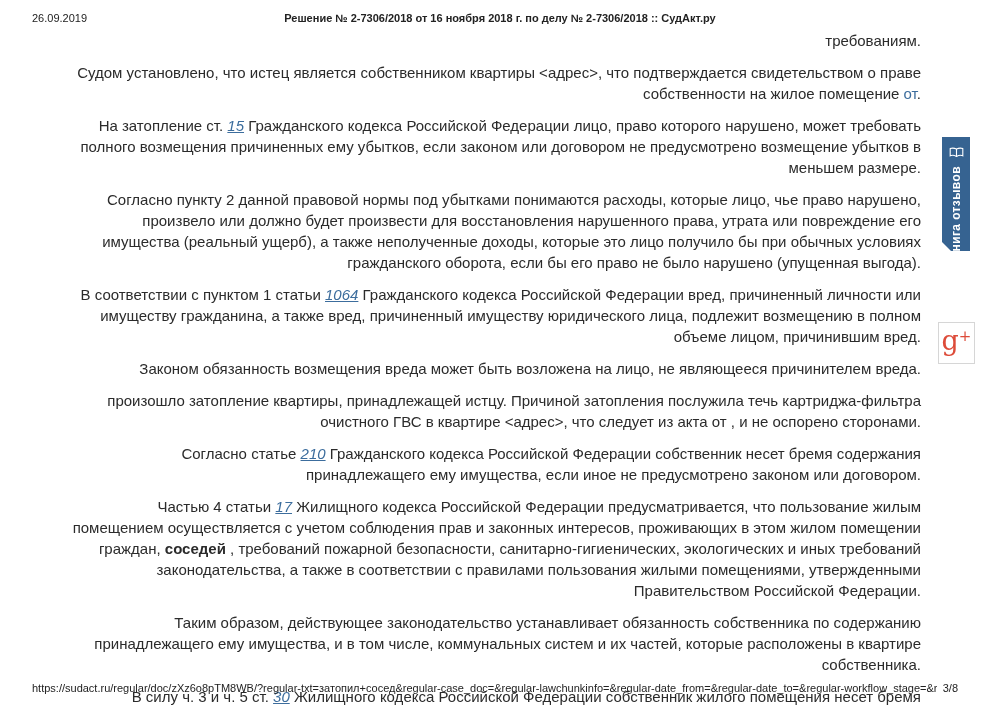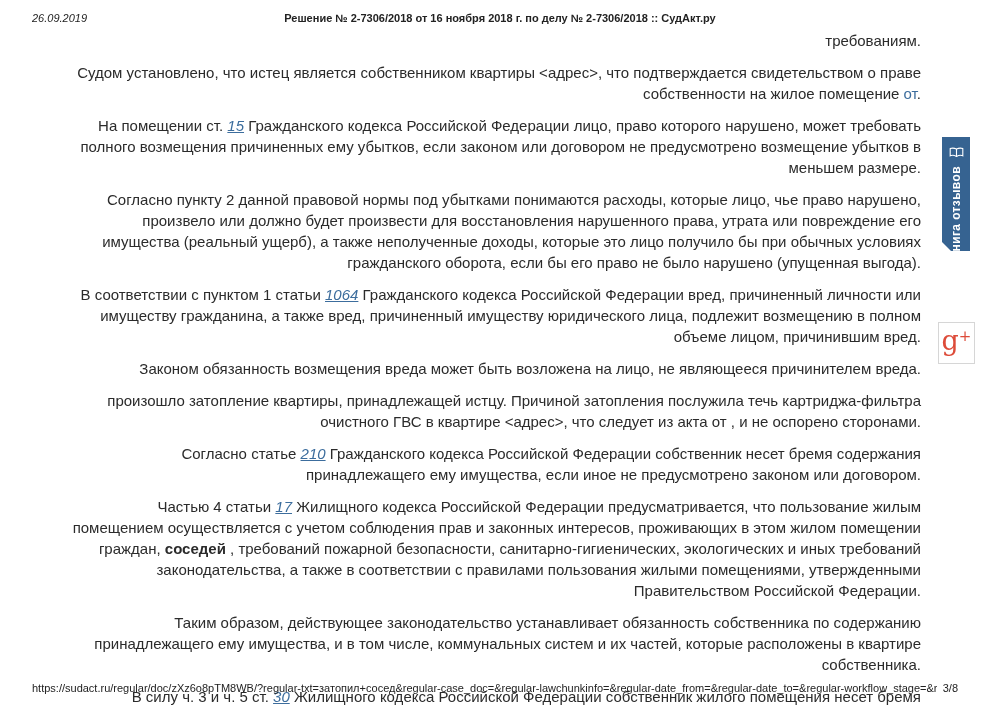--- a/index.html
+++ b/index.html
@@ -11,21 +11,21 @@
     position: relative;
     overflow: hidden;
     color: var(--text-color, #2b2b2b);
   }
 
   
   .print-header {
     position: absolute; top: 12px; left: 32px; right: 32px;
     height: 14px; font-size: 11px; color: #222;
   }
-  .ph-date { position: absolute; left: 0; top: 0; white-space: nowrap; font-style: italic; }
+  .ph-date { position: absolute; left: 0; top: 0; white-space: nowrap; }
   .ph-title { position: absolute; left: 0; right: 0; top: 0; text-align: center; white-space: nowrap; font-weight: bold; }
 
   
   .doc {
     position: absolute; top: 30px; left: 63px; width: 858px;
     font-size: 15px; line-height: 21px; color: var(--text-color, #2b2b2b);
   }
   .doc p { margin: 0 0 11px 0; text-align: right; }
   .doc a.lnk { color: var(--link-color, #3c6d9d); text-decoration: none; cursor: pointer; }
   .doc a.lnk.u { text-decoration: underline; font-style: italic; }
@@ -79,21 +79,21 @@
 <body>
 
 <div class="print-header">
   <span class="ph-date">26.09.2019</span>
   <span class="ph-title">Решение № 2-7306/2018 от 16 ноября 2018 г. по делу № 2-7306/2018 :: СудАкт.ру</span>
 </div>
 
 <div class="doc">
     <p><span>требованиям.</span></p>
     <p><span>Судом установлено, что истец является собственником квартиры &lt;адрес&gt;, что подтверждается свидетельством о праве собственности на жилое помещение </span><a href="#" class="lnk">от</a><span>.</span></p>
-    <p><span>На помещении ст. </span><a href="#" class="lnk u">15</a><span> Гражданского кодекса Российской Федерации лицо, право которого нарушено, может требовать полного возмещения причиненных ему убытков, если законом или договором не предусмотрено возмещение убытков в меньшем размере.</span></p>
+    <p><span>На затопление ст. </span><a href="#" class="lnk u">15</a><span> Гражданского кодекса Российской Федерации лицо, право которого нарушено, может требовать полного возмещения причиненных ему убытков, если законом или договором не предусмотрено возмещение убытков в меньшем размере.</span></p>
     <p><span>Согласно пункту 2 данной правовой нормы под убытками понимаются расходы, которые лицо, чье право нарушено, произвело или должно будет произвести для восстановления нарушенного права, утрата или повреждение его имущества (реальный ущерб), а также неполученные доходы, которые это лицо получило бы при обычных условиях гражданского оборота, если бы его право не было нарушено (упущенная выгода).</span></p>
     <p><span>В соответствии с пунктом 1 статьи </span><a href="#" class="lnk u">1064</a><span> Гражданского кодекса Российской Федерации вред, причиненный личности или имуществу гражданина, а также вред, причиненный имуществу юридического лица, подлежит возмещению в полном объеме лицом, причинившим вред.</span></p>
     <p><span>Законом обязанность возмещения вреда может быть возложена на лицо, не являющееся причинителем вреда.</span></p>
     <p><span>произошло затопление квартиры, принадлежащей истцу. Причиной затопления послужила течь картриджа-фильтра очистного ГВС в квартире &lt;адрес&gt;, что следует из акта от , и не оспорено сторонами.</span></p>
     <p><span>Согласно статье </span><a href="#" class="lnk u">210</a><span> Гражданского кодекса Российской Федерации собственник несет бремя содержания принадлежащего ему имущества, если иное не предусмотрено законом или договором.</span></p>
     <p><span>Частью 4 статьи </span><a href="#" class="lnk u">17</a><span> Жилищного кодекса Российской Федерации предусматривается, что пользование жилым помещением осуществляется с учетом соблюдения прав и законных интересов, проживающих в этом жилом помещении граждан, </span><strong>соседей</strong><span> , требований пожарной безопасности, санитарно-гигиенических, экологических и иных требований законодательства, а также в соответствии с правилами пользования жилыми помещениями, утвержденными Правительством Российской Федерации.</span></p>
     <p><span>Таким образом, действующее законодательство устанавливает обязанность собственника по содержанию принадлежащего ему имущества, и в том числе, коммунальных систем и их частей, которые расположены в квартире собственника.</span></p>
     <p><span>В силу ч. 3 и ч. 5 ст. </span><a href="#" class="lnk u">30</a><span> Жилищного кодекса Российской Федерации собственник жилого помещения несет бремя содержания данного помещения; собственник жилого помещения обязан поддерживать данное помещение в надлежащем состоянии, не допуская бесхозяйственного обращения с ним, соблюдать права и законные интересы </span></p>
   </div>
 

